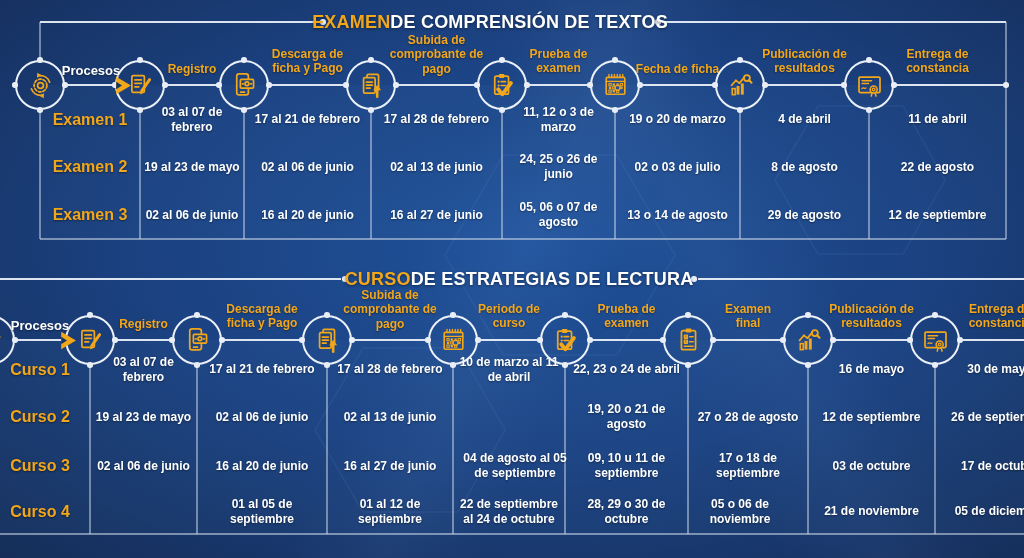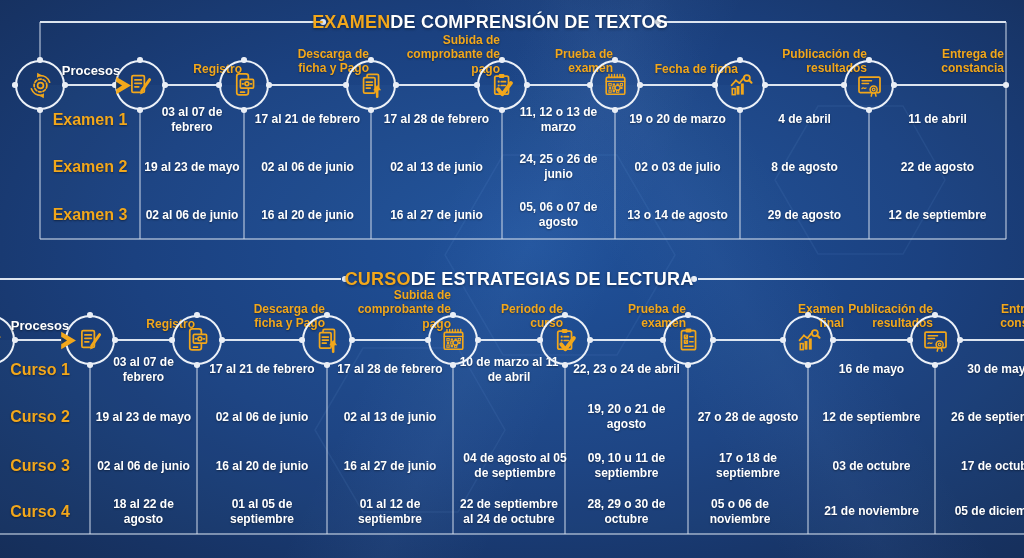--- a/index.html
+++ b/index.html
@@ -15,21 +15,21 @@
   .hline{position:absolute;height:1.4px;background:rgba(208,218,234,.55)}
   .hline.bright{height:2px;background:rgba(238,243,250,.92)}
   .vline{position:absolute;width:1.4px;background:rgba(208,218,234,.5)}
   .dot{position:absolute;width:5.5px;height:5.5px;border-radius:50%;background:#e9eef6;z-index:6}
   .node{position:absolute;width:50px;height:50px;border:2.5px solid #ecf1f8;border-radius:50%;
         display:flex;align-items:center;justify-content:center;z-index:5}
   .title{position:absolute;transform:translate(-50%,-50%);white-space:nowrap;color:#fff;
          font-size:18px;font-weight:800;letter-spacing:.2px;text-shadow:0 1px 3px rgba(0,0,0,.45);z-index:7}
   .title .hl{color:#F2A71B}
   .title .rest{}
-  .colhead{position:absolute;transform:translateY(-100%);text-align:right;color:#F2A71B;
+  .colhead{position:absolute;transform:translateY(-100%);text-align:center;color:#F2A71B;
            font-size:12px;font-weight:700;line-height:1.2;z-index:4;text-shadow:0 1px 2px rgba(0,0,0,.4)}
   .colhead span{display:inline-block}
   .cell{position:absolute;display:flex;align-items:center;justify-content:center;text-align:center;
         color:#fff;font-size:12px;font-weight:700;line-height:1.25;padding:0 2px;
         text-shadow:0 1px 2px rgba(0,0,0,.4)}
   .rowlabel{position:absolute;display:flex;align-items:center;justify-content:center;text-align:center;
         color:#F2A71B;font-size:16px;font-weight:800;text-shadow:0 1px 2px rgba(0,0,0,.45)}
   .proclabel{position:absolute;transform:translate(-50%,-50%);color:#fff;font-size:13px;font-weight:700;
         white-space:nowrap;z-index:6;text-shadow:0 1px 2px rgba(0,0,0,.45)}
   .arrow{position:absolute;z-index:6}
@@ -215,21 +215,21 @@
       <div class="colhead" style="left: 246px; width: 123px; top: 76px;"><span style="max-width: 97px;">Descarga de ficha y Pago</span></div>
       <div class="colhead" style="left: 373px; width: 127px; top: 76px;"><span style="max-width: 101px;">Subida de comprobante de pago</span></div>
       <div class="colhead" style="left: 504px; width: 109px; top: 76px;"><span style="max-width: 83px;">Prueba de examen</span></div>
       <div class="colhead" style="left: 617px; width: 121px; top: 76px;"><span style="max-width: 95px;">Fecha de ficha</span></div>
       <div class="colhead" style="left: 742px; width: 125px; top: 76px;"><span style="max-width: 99px;">Publicación de resultados</span></div>
       <div class="colhead" style="left: 871px; width: 133px; top: 76px;"><span style="max-width: 107px;">Entrega de constancia</span></div>
       <div class="rowlabel" style="left: 40px; width: 100px; top: 96px; height: 47px;">Examen 1</div>
       <div class="cell" style="left: 142px; width: 100px; top: 96px; height: 47px;">03 al 07 de febrero</div>
       <div class="cell" style="left: 246px; width: 123px; top: 96px; height: 47px;">17 al 21 de febrero</div>
       <div class="cell" style="left: 373px; width: 127px; top: 96px; height: 47px;">17 al 28 de febrero</div>
-      <div class="cell" style="left: 504px; width: 109px; top: 96px; height: 47px;">11, 12 o 13 de marzo</div>
+      <div class="cell" style="left: 504px; width: 109px; top: 96px; height: 47px;">11, 12 o 3 de marzo</div>
       <div class="cell" style="left: 617px; width: 121px; top: 96px; height: 47px;">19 o 20 de marzo</div>
       <div class="cell" style="left: 742px; width: 125px; top: 96px; height: 47px;">4 de abril</div>
       <div class="cell" style="left: 871px; width: 133px; top: 96px; height: 47px;">11 de abril</div>
       <div class="rowlabel" style="left: 40px; width: 100px; top: 143px; height: 48px;">Examen 2</div>
       <div class="cell" style="left: 142px; width: 100px; top: 143px; height: 48px;">19 al 23 de mayo</div>
       <div class="cell" style="left: 246px; width: 123px; top: 143px; height: 48px;">02 al 06 de junio</div>
       <div class="cell" style="left: 373px; width: 127px; top: 143px; height: 48px;">02 al 13 de junio</div>
       <div class="cell" style="left: 504px; width: 109px; top: 143px; height: 48px;">24, 25 o 26 de junio</div>
       <div class="cell" style="left: 617px; width: 121px; top: 143px; height: 48px;">02 o 03 de julio</div>
       <div class="cell" style="left: 742px; width: 125px; top: 143px; height: 48px;">8 de agosto</div>
@@ -422,21 +422,21 @@
       </div>
       <div class="dot" style="left: 932.25px; top: 312.25px;"></div>
       <div class="dot" style="left: 932.25px; top: 362.25px;"></div>
       <div class="dot" style="left: 907.25px; top: 337.25px;"></div>
       <div class="dot" style="left: 957.25px; top: 337.25px;"></div>
       <div class="colhead" style="left: 92px; width: 103px; top: 331px;"><span style="max-width: 77px;">Registro</span></div>
       <div class="colhead" style="left: 199px; width: 126px; top: 331px;"><span style="max-width: 100px;">Descarga de ficha y Pago</span></div>
       <div class="colhead" style="left: 329px; width: 122px; top: 331px;"><span style="max-width: 96px;">Subida de comprobante de pago</span></div>
       <div class="colhead" style="left: 455px; width: 108px; top: 331px;"><span style="max-width: 82px;">Periodo de curso</span></div>
       <div class="colhead" style="left: 567px; width: 119px; top: 331px;"><span style="max-width: 93px;">Prueba de examen</span></div>
-      <div class="colhead" style="left: 728px; width: 116px; top: 331px;"><span style="max-width: 58px;">Examen final</span></div>
+      <div class="colhead" style="left: 690px; width: 116px; top: 331px;"><span style="max-width: 58px;">Examen final</span></div>
       <div class="colhead" style="left: 810px; width: 123px; top: 331px;"><span style="max-width: 97px;">Publicación de resultados</span></div>
       <div class="colhead" style="left: 937px; width: 126px; top: 331px;"><span style="max-width: 100px;">Entrega de constancia</span></div>
       <div class="rowlabel" style="left: -10px; width: 100px; top: 348px; height: 43px;">Curso 1</div>
       <div class="cell" style="left: 92px; width: 103px; top: 348px; height: 43px;">03 al 07 de febrero</div>
       <div class="cell" style="left: 199px; width: 126px; top: 348px; height: 43px;">17 al 21 de febrero</div>
       <div class="cell" style="left: 329px; width: 122px; top: 348px; height: 43px;">17 al 28 de febrero</div>
       <div class="cell" style="left: 455px; width: 108px; top: 348px; height: 43px;">10 de marzo al 11 de abril</div>
       <div class="cell" style="left: 567px; width: 119px; top: 348px; height: 43px;">22, 23 o 24 de abril</div>
       <div class="cell" style="left: 810px; width: 123px; top: 348px; height: 43px;">16 de mayo</div>
       <div class="cell" style="left: 937px; width: 126px; top: 348px; height: 43px;">30 de mayo</div>
@@ -451,21 +451,20 @@
       <div class="rowlabel" style="left: -10px; width: 100px; top: 443px; height: 46px;">Curso 3</div>
       <div class="cell" style="left: 92px; width: 103px; top: 443px; height: 46px;">02 al 06 de junio</div>
       <div class="cell" style="left: 199px; width: 126px; top: 443px; height: 46px;">16 al 20 de junio</div>
       <div class="cell" style="left: 329px; width: 122px; top: 443px; height: 46px;">16 al 27 de junio</div>
       <div class="cell" style="left: 455px; width: 120px; top: 443px; height: 46px;">04 de agosto al 05 de septiembre</div>
       <div class="cell" style="left: 567px; width: 119px; top: 443px; height: 46px;">09, 10 u 11 de septiembre</div>
       <div class="cell" style="left: 690px; width: 116px; top: 443px; height: 46px;">17 o 18 de septiembre</div>
       <div class="cell" style="left: 810px; width: 123px; top: 443px; height: 46px;">03 de octubre</div>
       <div class="cell" style="left: 937px; width: 126px; top: 443px; height: 46px;">17 de octubre</div>
       <div class="rowlabel" style="left: -10px; width: 100px; top: 489px; height: 45px;">Curso 4</div>
-      <div class="cell" style="left: 92px; width: 103px; top: 489px; height: 45px;">18 al 22 de agosto</div>
       <div class="cell" style="left: 199px; width: 126px; top: 489px; height: 45px;">01 al 05 de septiembre</div>
       <div class="cell" style="left: 329px; width: 122px; top: 489px; height: 45px;">01 al 12 de septiembre</div>
       <div class="cell" style="left: 455px; width: 108px; top: 489px; height: 45px;">22 de septiembre al 24 de octubre</div>
       <div class="cell" style="left: 567px; width: 119px; top: 489px; height: 45px;">28, 29 o 30 de octubre</div>
       <div class="cell" style="left: 690px; width: 100px; top: 489px; height: 45px;">05 o 06 de noviembre</div>
       <div class="cell" style="left: 810px; width: 123px; top: 489px; height: 45px;">21 de noviembre</div>
       <div class="cell" style="left: 937px; width: 126px; top: 489px; height: 45px;">05 de diciembre</div>
       <div class="proclabel" style="left: 40px; top: 325px;">Procesos</div>
       <div class="arrow" style="left: 60px; top: 330.5px;"><svg width="17" height="19" viewBox="0 0 17 19">
           <path d="M1.2 0.8 L16 9.5 L1.2 18.2 Z" fill="#F2A71B"></path>

